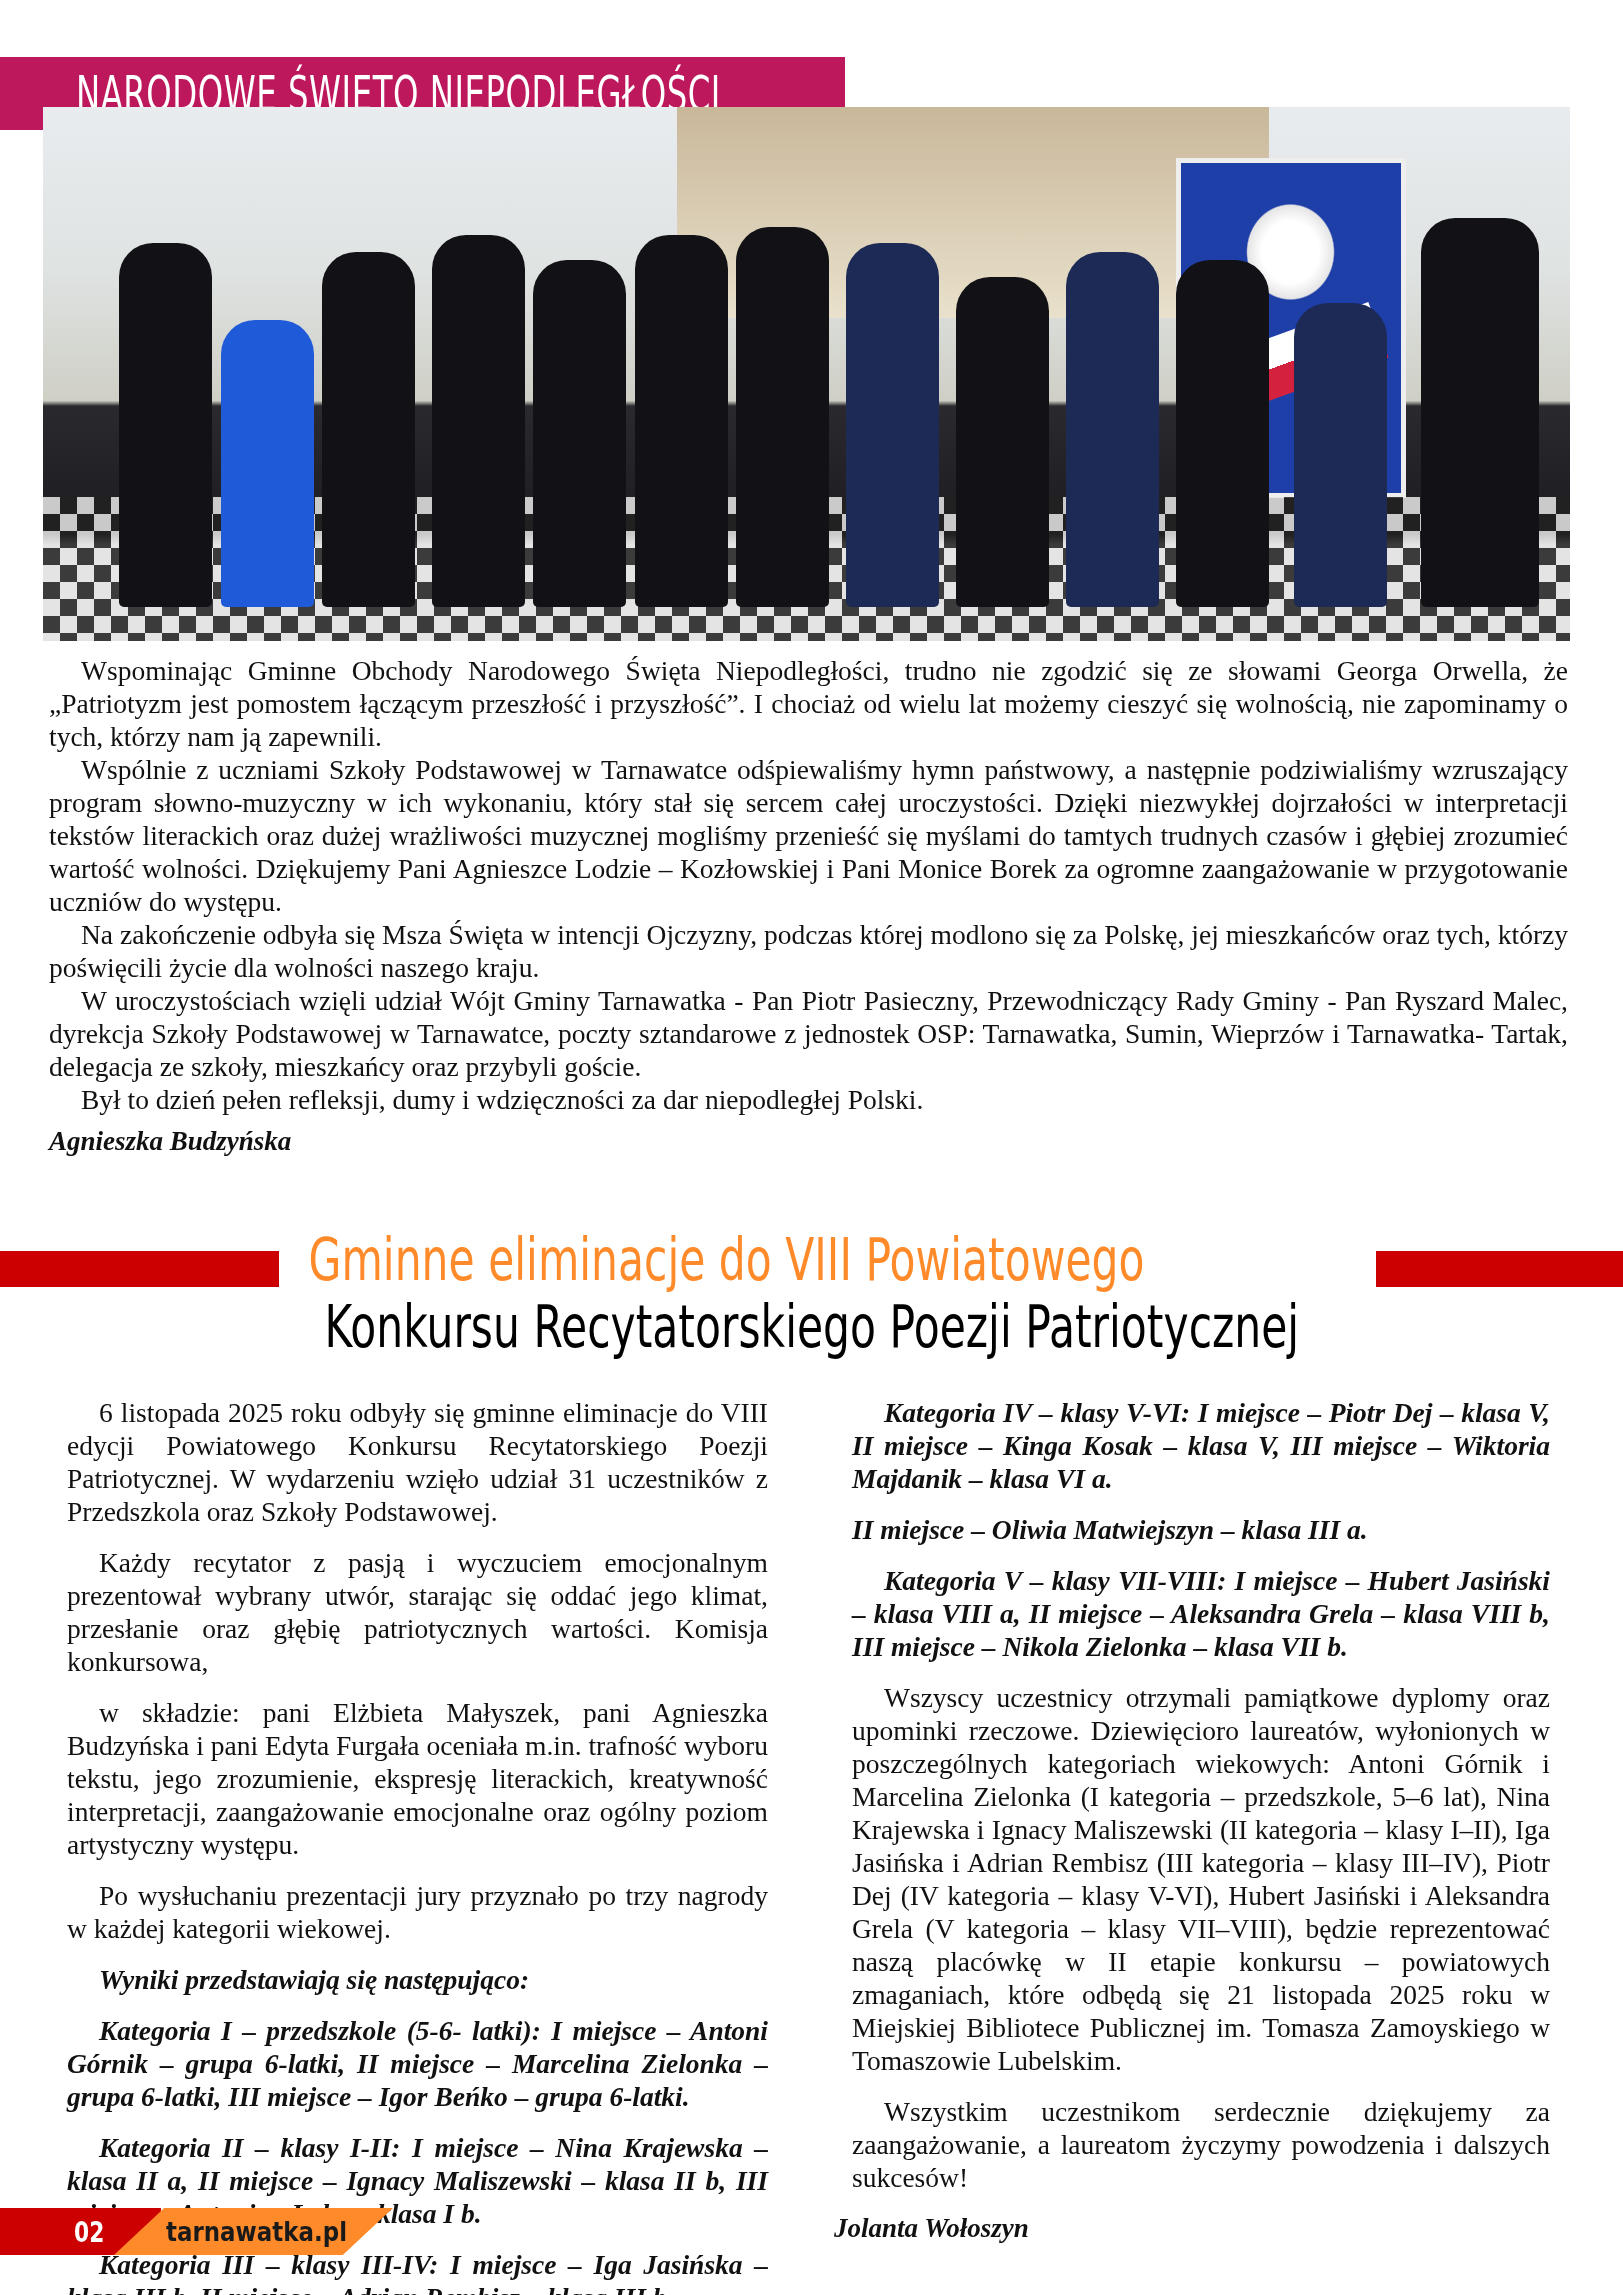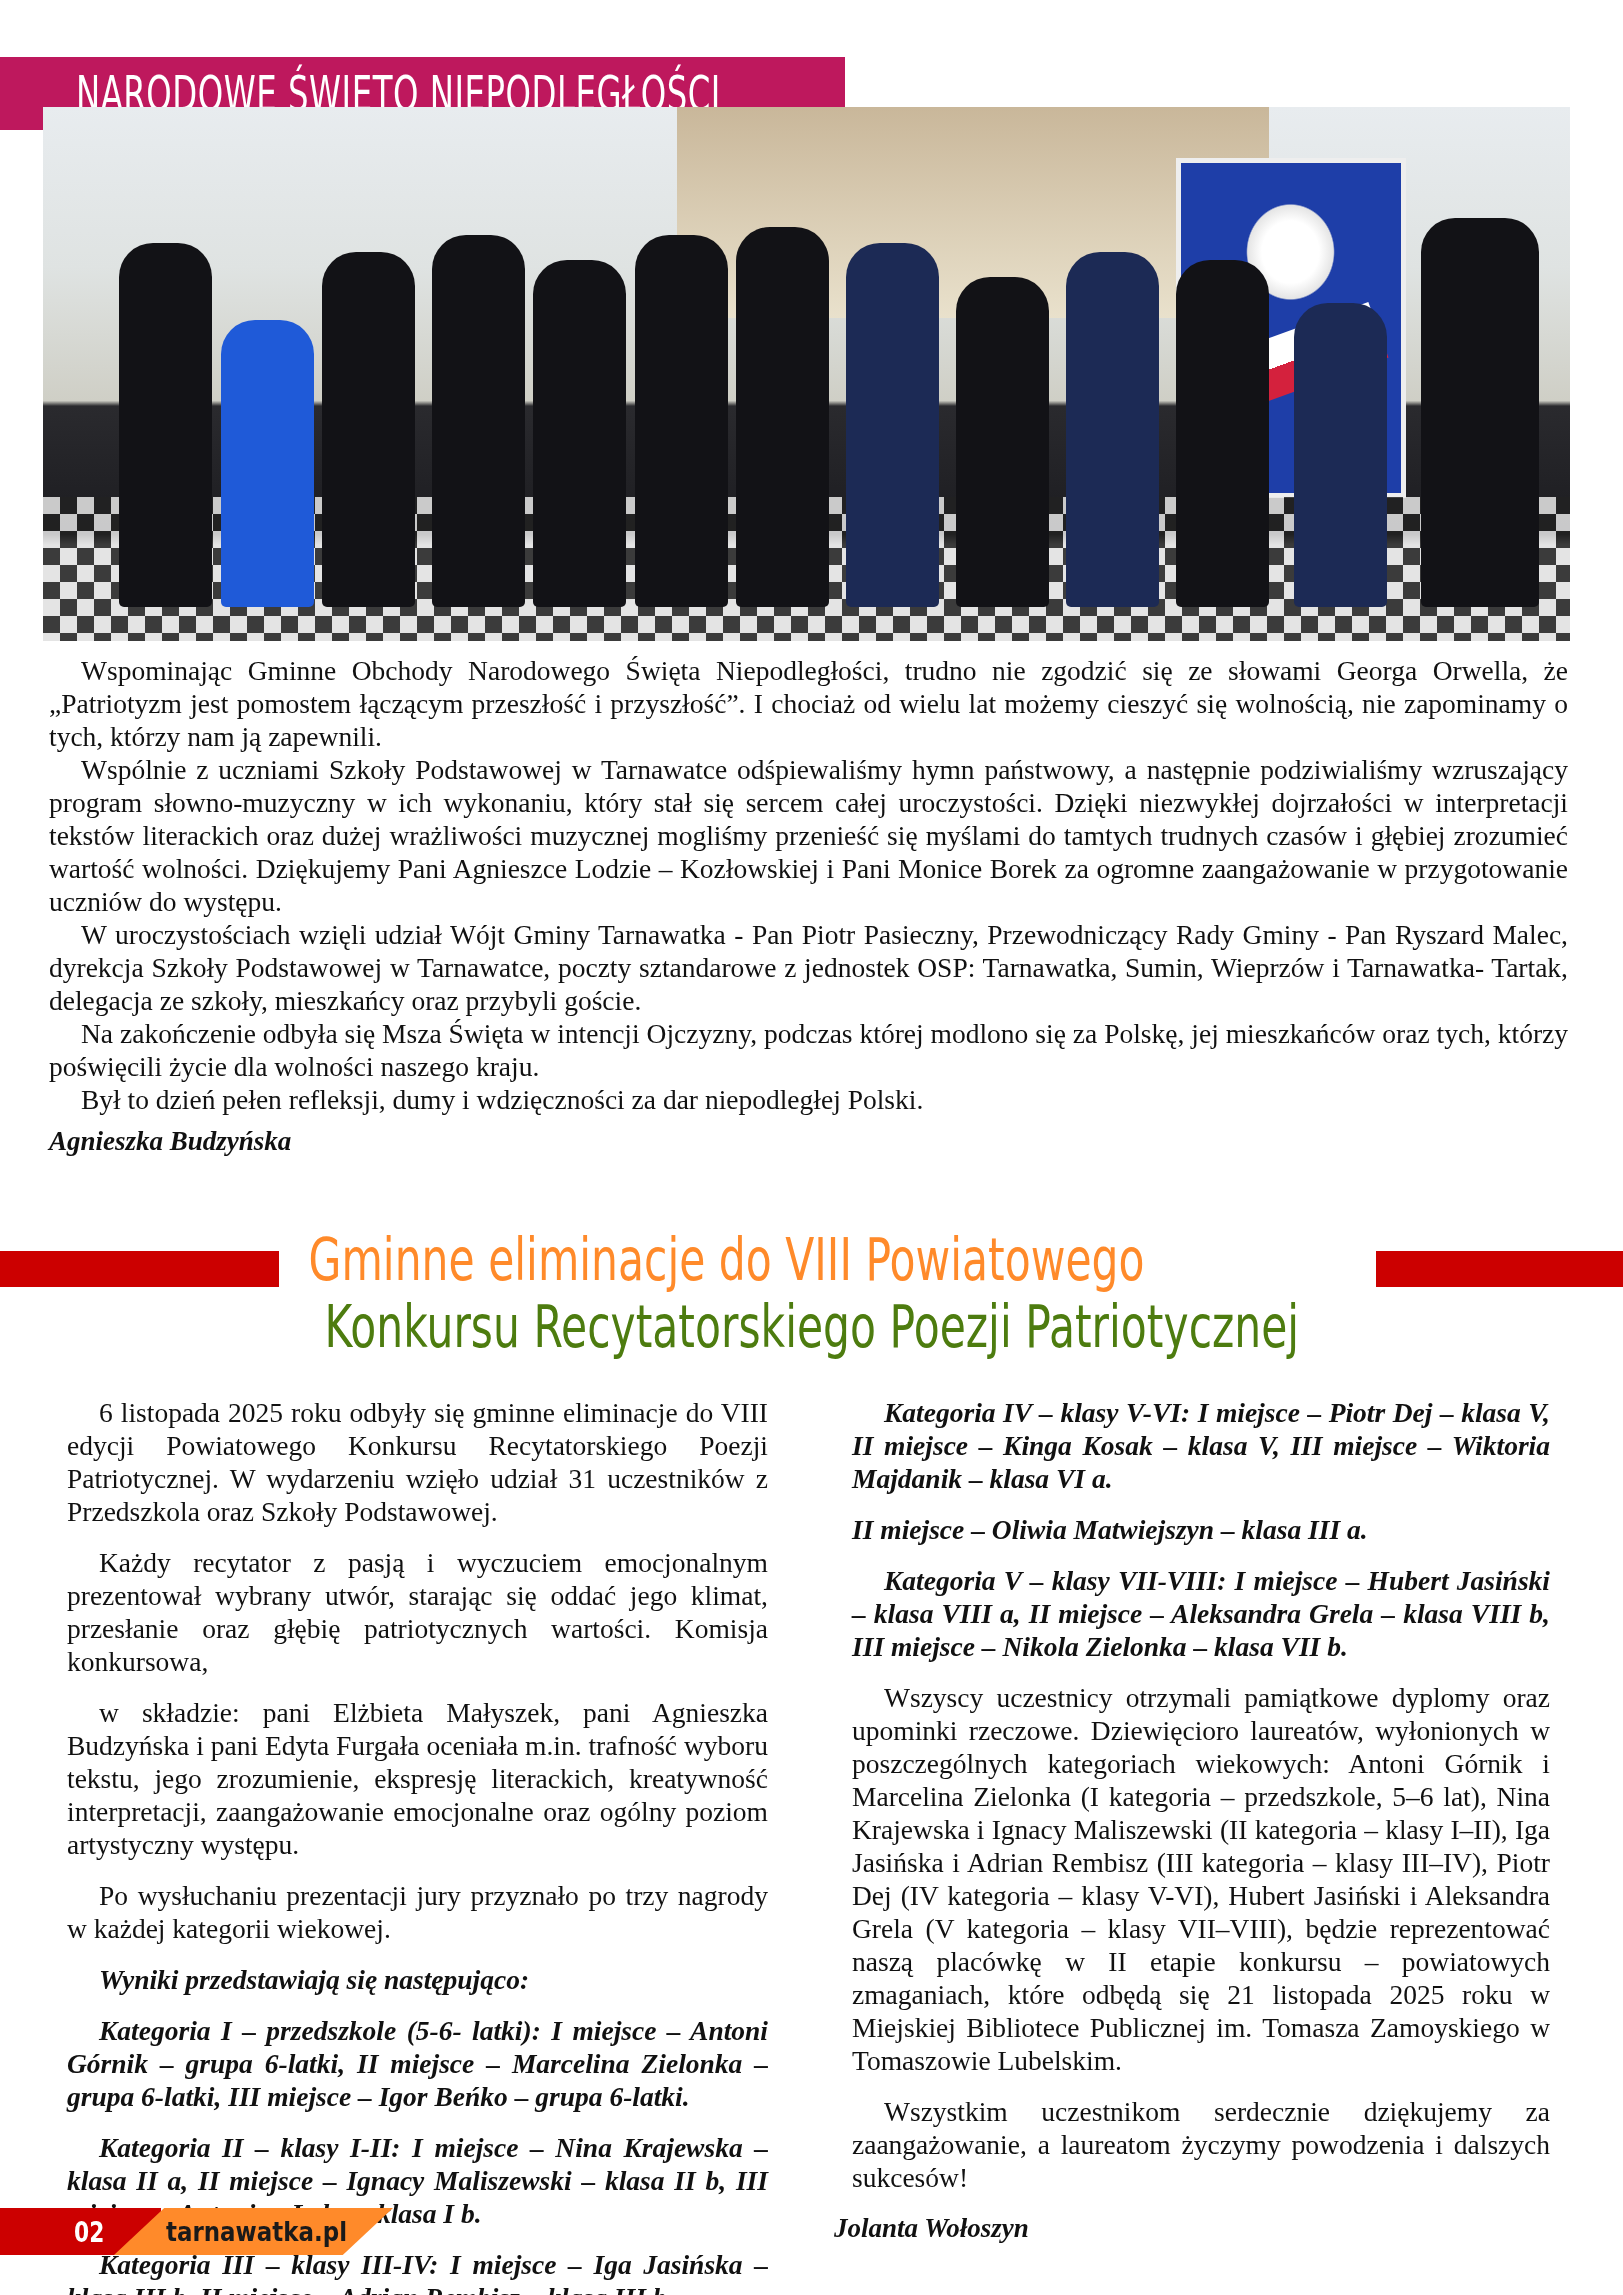--- a/index.html
+++ b/index.html
@@ -21,21 +21,21 @@
   .photo .person { position:absolute; bottom:34px; width:93px; border-radius:34px 34px 5px 5px; background:#121216; }
   .photo .blue { background:#1f5ad8; }
   .photo .navy { background:#1c2a55; }
 
   .article1 { position:absolute; left:49px; top:654px; width:1519px; font-size:27.5px; line-height:33px; text-align:justify; }
   .article1 p { margin:0; text-indent:32px; }
   .sig { text-align:left; font-style:italic; font-weight:bold; margin-top:8.5px; font-size:27px; }
 
   .bar { position:absolute; top:1251px; height:36px; background:#cc0000; }
   .h2a { position:absolute; left:0; width:1453px; top:1224px; text-align:center; color:#ff8a2a; font-family:"DejaVu Sans", sans-serif; font-size:59px; line-height:71px; white-space:nowrap; }
-  .h2b { position:absolute; left:0; width:1623px; top:1291px; text-align:center; color:#4d7c0f; font-family:"DejaVu Sans", sans-serif; font-size:59px; line-height:71px; white-space:nowrap; }
+  .h2b { position:absolute; left:0; width:1623px; top:1291px; text-align:center; color:#000000; font-family:"DejaVu Sans", sans-serif; font-size:59px; line-height:71px; white-space:nowrap; }
   .h2a span, .h2b span { display:inline-block; transform:scaleX(0.72); }
 
   .col { position:absolute; top:1378px; font-size:27.5px; line-height:33px; text-align:justify; }
   .col p { margin:18px; text-indent:32px; }
   .col p.noindent { text-indent:0; }
   .col .bi { font-style:italic; font-weight:bold; }
   .col-left { left:49px; width:737px; }
   .col-right { left:834px; width:734px; }
 
   .footer { position:absolute; left:0; top:2208px; height:47px; width:397px; }
@@ -69,22 +69,22 @@
   <div class="person" style="left:913px;height:330px;"></div>
   <div class="person navy" style="left:1023px;height:355px;"></div>
   <div class="person" style="left:1133px;height:347px;"></div>
   <div class="person navy" style="left:1251px;height:304px;"></div>
   <div class="person" style="left:1378px;height:389px;width:118px;"></div>
 </div>
 
 <div class="article1">
   <p>Wspominając Gminne Obchody Narodowego Święta Niepodległości, trudno nie zgodzić się ze słowami Georga Orwella, że „Patriotyzm jest pomostem łączącym przeszłość i przyszłość”. I chociaż od wielu lat możemy cieszyć się wolnością, nie zapominamy o tych, którzy nam ją zapewnili.</p>
   <p>Wspólnie z uczniami Szkoły Podstawowej w Tarnawatce odśpiewaliśmy hymn państwowy, a następnie podziwialiśmy wzruszający program słowno-muzyczny w ich wykonaniu, który stał się sercem całej uroczystości. Dzięki niezwykłej dojrzałości w interpretacji tekstów literackich oraz dużej wrażliwości muzycznej mogliśmy przenieść się myślami do tamtych trudnych czasów i głębiej zrozumieć wartość wolności. Dziękujemy Pani Agnieszce Lodzie – Kozłowskiej i Pani Monice Borek za ogromne zaangażowanie w przygotowanie uczniów do występu.</p>
+  <p>Na zakończenie odbyła się Msza Święta w intencji Ojczyzny, podczas której modlono się za Polskę, jej mieszkańców oraz tych, którzy poświęcili życie dla wolności naszego kraju.</p>
   <p>W uroczystościach wzięli udział Wójt Gminy Tarnawatka - Pan Piotr Pasieczny, Przewodniczący Rady Gminy - Pan Ryszard Malec, dyrekcja Szkoły Podstawowej w Tarnawatce, poczty sztandarowe z jednostek OSP: Tarnawatka, Sumin, Wieprzów i Tarnawatka- Tartak, delegacja ze szkoły, mieszkańcy oraz przybyli goście.</p>
-  <p>Na zakończenie odbyła się Msza Święta w intencji Ojczyzny, podczas której modlono się za Polskę, jej mieszkańców oraz tych, którzy poświęcili życie dla wolności naszego kraju.</p>
   <p>Był to dzień pełen refleksji, dumy i wdzięczności za dar niepodległej Polski.</p>
   <div class="sig">Agnieszka Budzyńska</div>
 </div>
 
 <div class="bar" style="left:0;width:279px;"></div>
 <div class="bar" style="left:1376px;width:247px;"></div>
 <div class="h2a"><span>Gminne eliminacje do VIII Powiatowego</span></div>
 <div class="h2b"><span>Konkursu Recytatorskiego Poezji Patriotycznej</span></div>
 
 <div class="col col-left">

